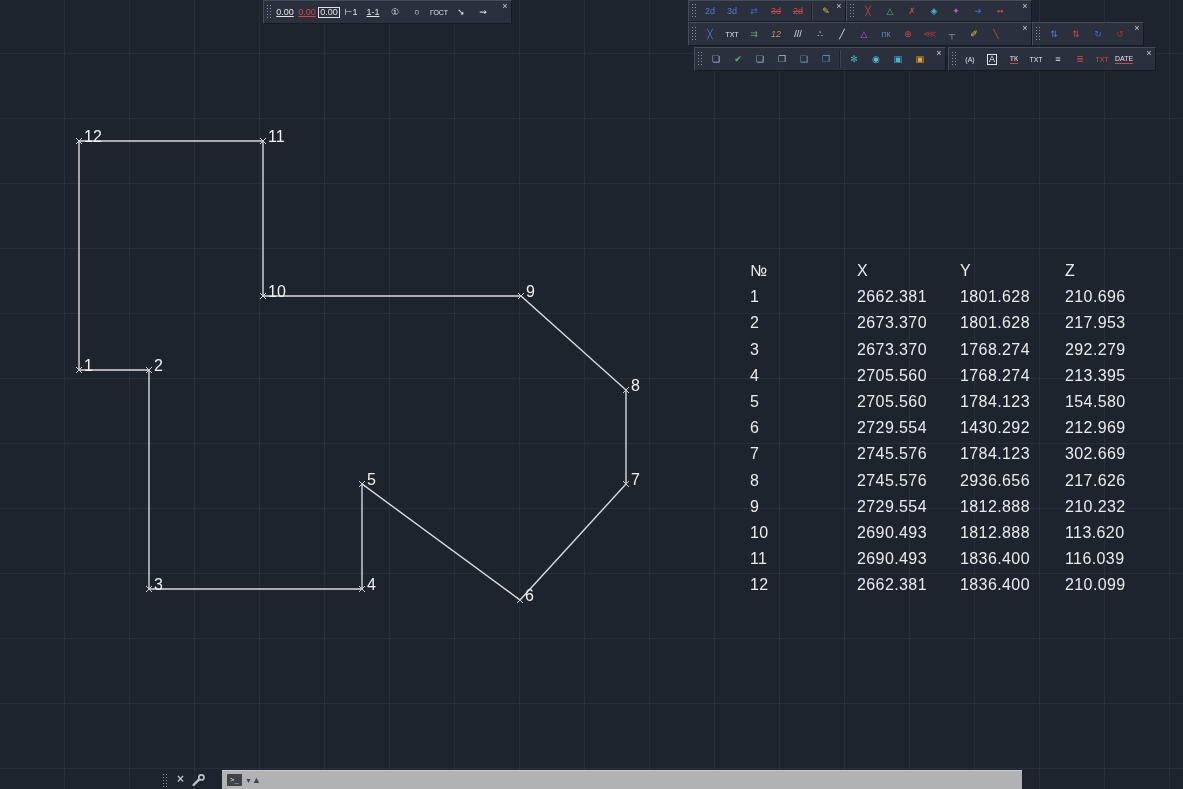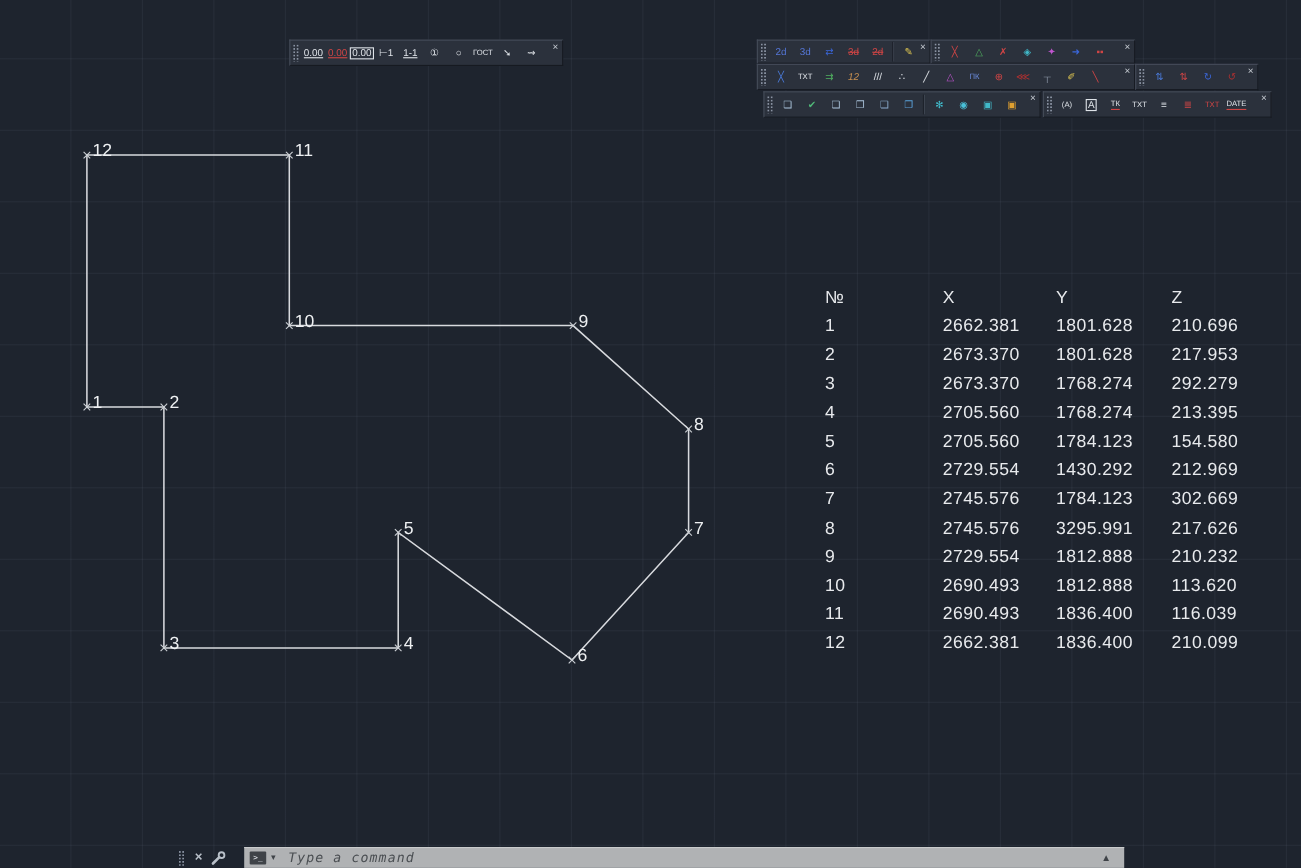--- a/index.html
+++ b/index.html
@@ -10,21 +10,21 @@
       linear-gradient(to right, rgba(164,180,208,0.07) 1px, transparent 1px),
       linear-gradient(to bottom, rgba(164,180,208,0.07) 1px, transparent 1px);
     background-size:65px 65px;
     background-position:64px 53px;
     font-family:"Liberation Sans", sans-serif;
   }
   
   .tb{
     position:absolute;display:flex;align-items:center;
     background:#2b313c;border:1px solid #454c59;border-bottom-color:#161a21;border-right-color:#161a21;
-    box-sizing:border-box;padding:0 1px;margin-top:36px;
+    box-sizing:border-box;padding:0 1px;
   }
   .tb .grip{
     width:6px;height:16px;margin:0 2px 0 1px;flex:0 0 auto;
     background-image:radial-gradient(circle, #8a93a3 0.8px, transparent 1px);
     background-size:3px 3px;cursor:move;
   }
   .tb .icons{display:flex;align-items:center;height:100%;}
   .tb .icon{
     width:22px;height:19px;display:flex;align-items:center;justify-content:center;
     font-size:9px;line-height:1;color:#dfe3e8;cursor:pointer;flex:0 0 auto;
@@ -172,21 +172,21 @@
       <div class="cell">6</div>
       <div class="cell">2729.554</div>
       <div class="cell">1430.292</div>
       <div class="cell">212.969</div>
       <div class="cell">7</div>
       <div class="cell">2745.576</div>
       <div class="cell">1784.123</div>
       <div class="cell">302.669</div>
       <div class="cell">8</div>
       <div class="cell">2745.576</div>
-      <div class="cell">3295.991</div>
+      <div class="cell">2936.656</div>
       <div class="cell">217.626</div>
       <div class="cell">9</div>
       <div class="cell">2729.554</div>
       <div class="cell">1812.888</div>
       <div class="cell">210.232</div>
       <div class="cell">10</div>
       <div class="cell">2690.493</div>
       <div class="cell">1812.888</div>
       <div class="cell">113.620</div>
       <div class="cell">11</div>
@@ -431,18 +431,17 @@
       <span class="dkbtn" style="margin-left:7px;">
         <svg width="15" height="15" viewBox="0 0 15 15" style="display:block;margin-top:2px;">
           <circle cx="10.4" cy="4.4" r="2.6" fill="none" stroke="#b9c0c9" stroke-width="1.7"></circle>
           <path d="M8.4 6.2 L2.6 12" stroke="#b9c0c9" stroke-width="2.4" stroke-linecap="round"></path>
         </svg>
       </span>
     </span>
     <div id="cmd-bar">
       <span id="term-chip">&gt;_</span>
       <span id="term-caret">▼</span>
-      <span id="cmd-input">Type a command</span>
       <span id="cmd-up">▲</span>
     </div>
   </div>
 
 </div>
 
 </body></html>

